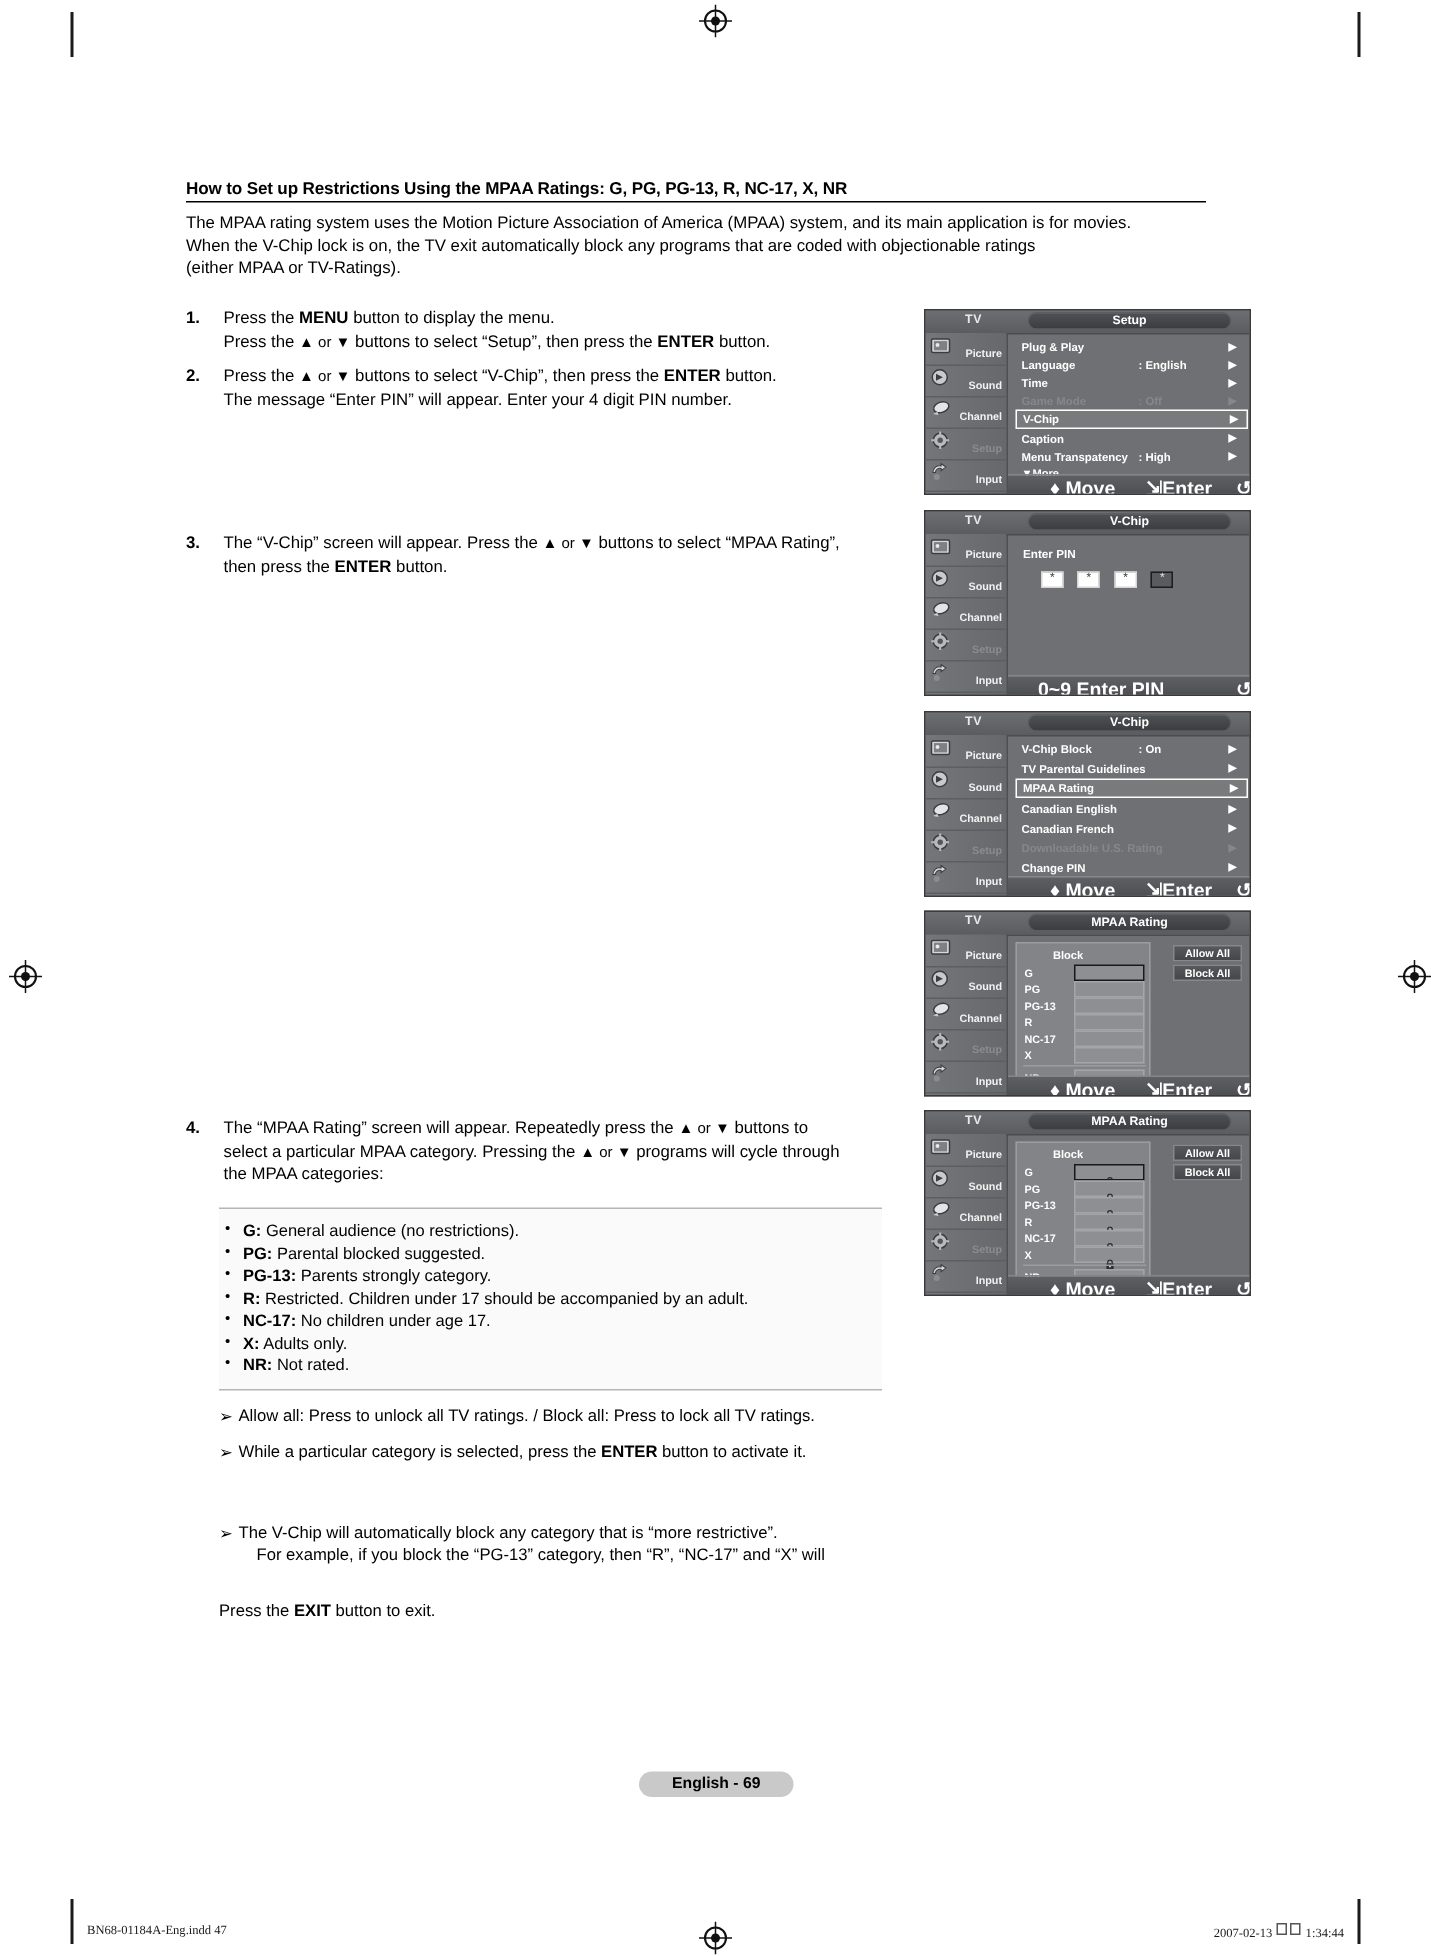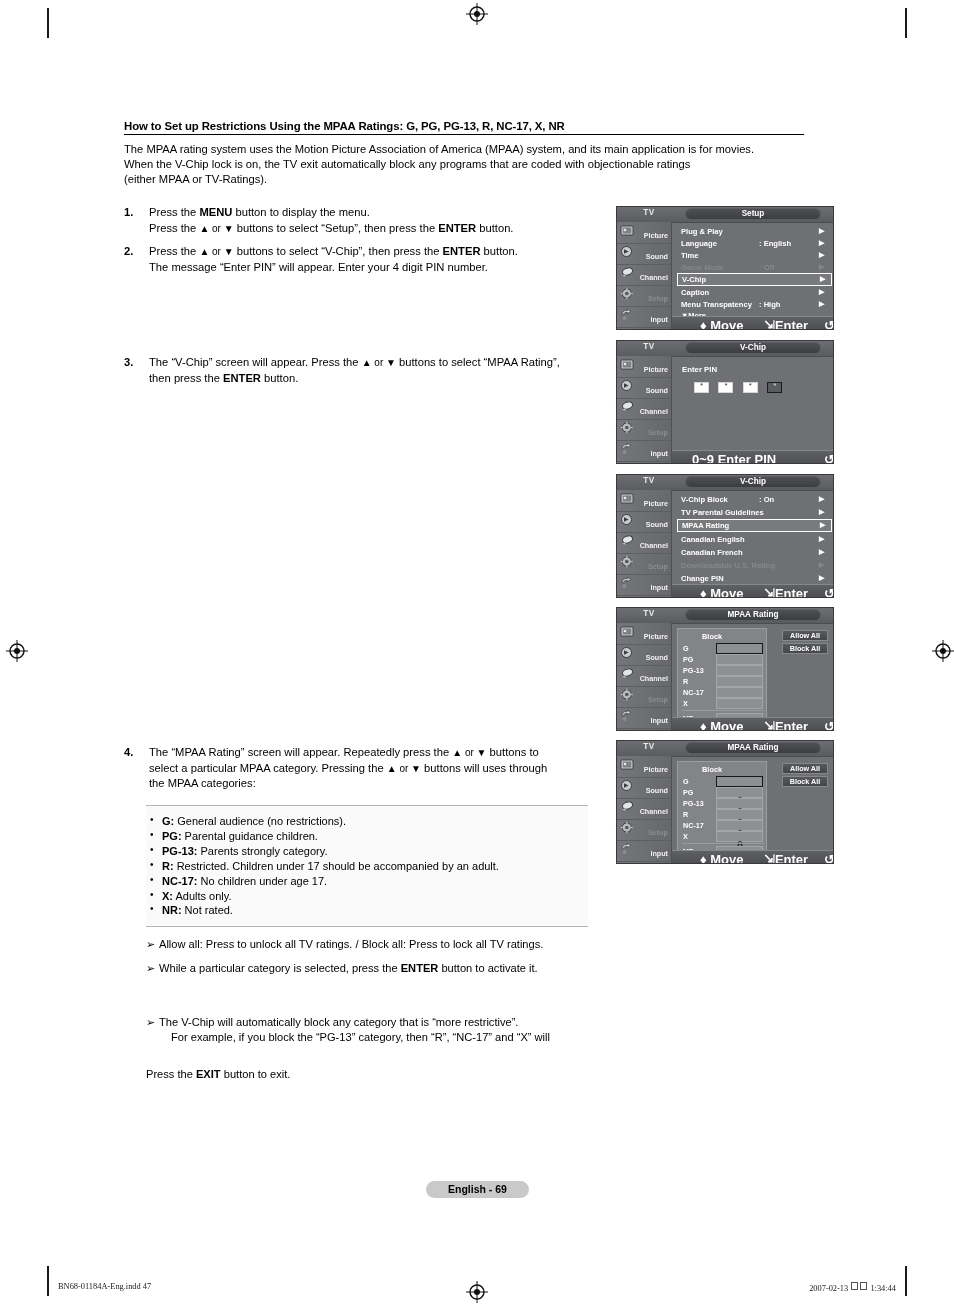--- a/index.html
+++ b/index.html
@@ -449,29 +449,29 @@
     <span class="body">
       <span>The “V-Chip” screen will appear. Press the </span><span class="arrowch">▲ or ▼</span><span> buttons to select “MPAA Rating”,</span><br>
       <span>then press the </span><b>ENTER</b><span> button.</span>
     </span>
   </div>
 
   <div class="step step-4">
     <span class="num">4.</span>
     <span class="body">
       <span>The “MPAA Rating” screen will appear. Repeatedly press the </span><span class="arrowch">▲ or ▼</span><span> buttons to</span><br>
-      <span>select a particular MPAA category. Pressing the </span><span class="arrowch">▲ or ▼</span><span> buttons will uses through</span><br>
+      <span>select a particular MPAA category. Pressing the </span><span class="arrowch">▲ or ▼</span><span> programs will cycle through</span><br>
       <span>the MPAA categories:</span>
     </span>
   </div>
 
   <div class="cat-box">
     <ul>
       <li><span class="dot">•</span><b>G:</b><span> General audience (no restrictions).</span></li>
-      <li><span class="dot">•</span><b>PG:</b><span> Parental guidance children.</span></li>
+      <li><span class="dot">•</span><b>PG:</b><span> Parental blocked suggested.</span></li>
       <li><span class="dot">•</span><b>PG-13:</b><span> Parents strongly category.</span></li>
       <li><span class="dot">•</span><b>R:</b><span> Restricted. Children under 17 should be accompanied by an adult.</span></li>
       <li><span class="dot">•</span><b>NC-17:</b><span> No children under age 17.</span></li>
       <li><span class="dot">•</span><b>X:</b><span> Adults only.</span></li>
       <li><span class="dot">•</span><b>NR:</b><span> Not rated.</span></li>
     </ul>
   </div>
 
   <div class="note note-1">
     <span class="gly">➢</span>

